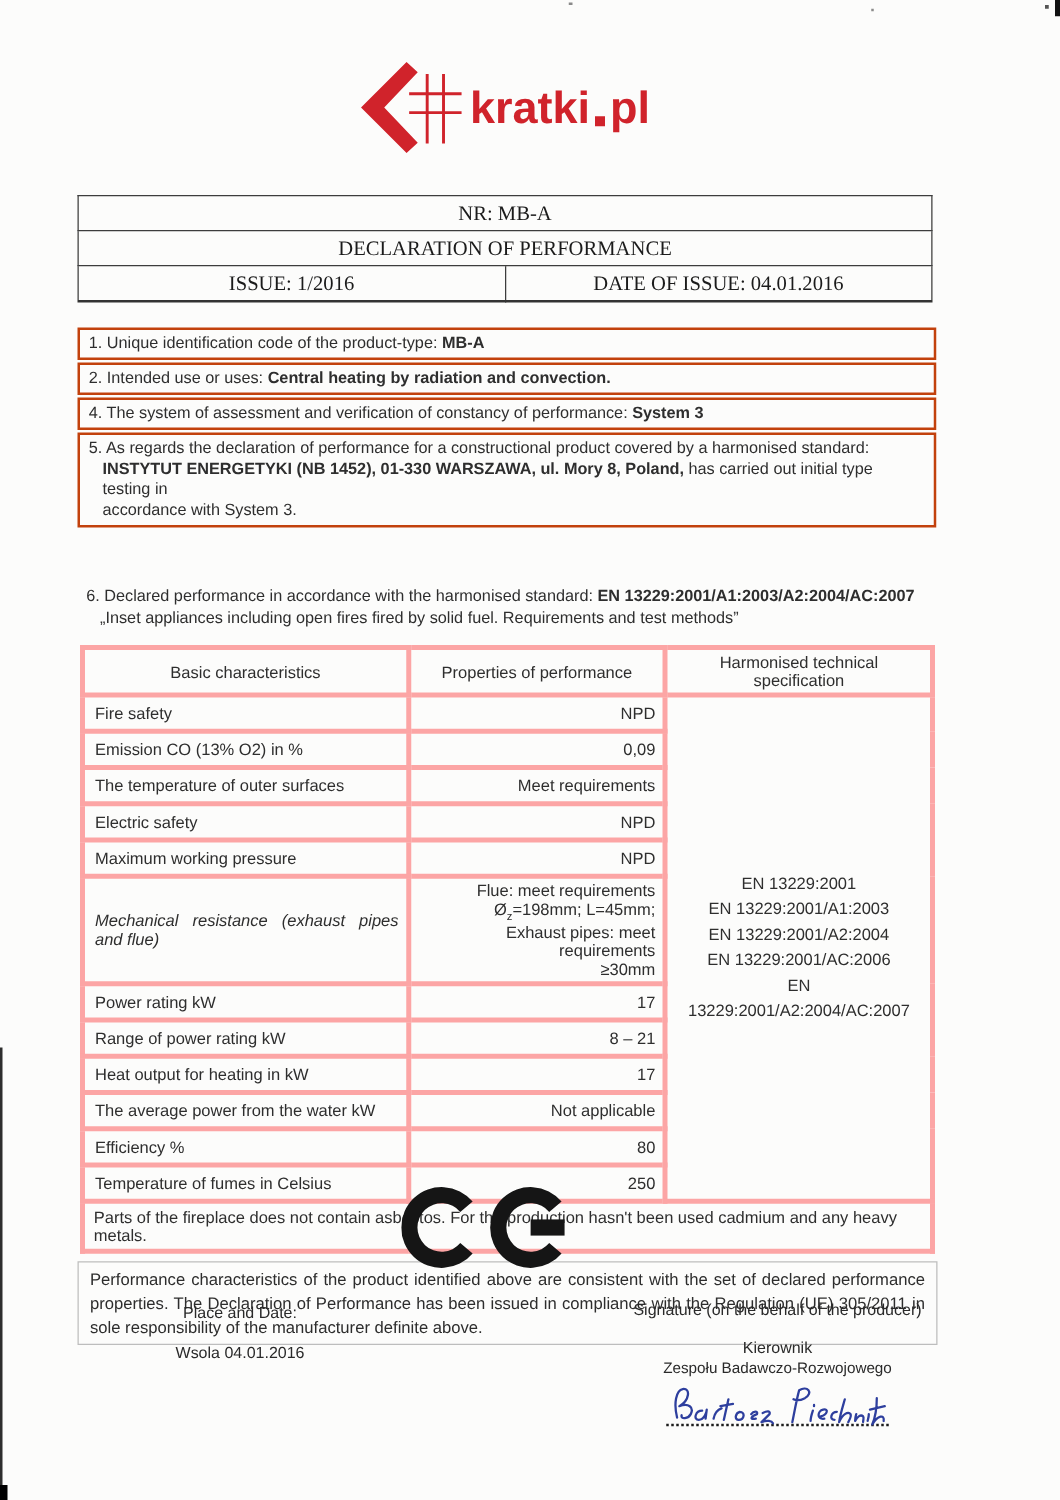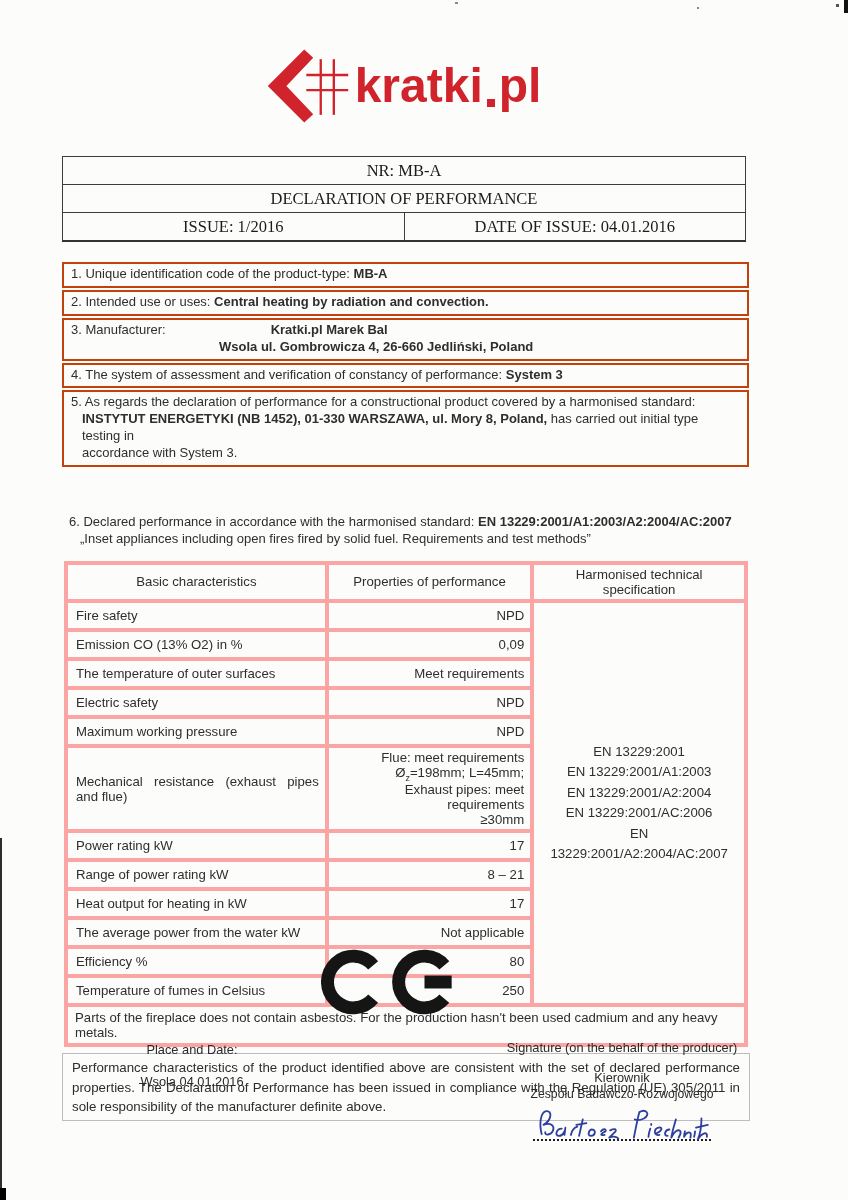--- a/index.html
+++ b/index.html
@@ -9,40 +9,40 @@
   .left-line{position:absolute;left:0;top:838px;width:2px;height:352px;background:#2e2e2e;}
   .corner-blob{position:absolute;left:0;top:1188px;width:6px;height:12px;background:#000;}
   .topright-mark{position:absolute;right:0;top:0;width:4px;height:13px;background:#111;}
   .speck{position:absolute;background:#8a8a8a;}
   .s1{left:455px;top:2px;width:3px;height:2px;}
   .s2{left:697px;top:7px;width:2px;height:2px;}
   .s3{left:836px;top:4px;width:3px;height:3px;background:#555;}
   
   .logo{display:flex;align-items:center;justify-content:center;padding-top:42px;height:88px;padding-right:44px;gap:4px;}
   .logo-mark{width:88px;height:86px;}
-  .logo-text{font-size:48px;font-weight:bold;color:var(--logo-color);line-height:1;display:flex;align-items:flex-end;letter-spacing:0;}
+  .logo-text{font-size:36px;font-weight:bold;color:var(--logo-color);line-height:1;display:flex;align-items:flex-end;letter-spacing:0;}
   .logo-dot{width:8px;height:8px;background:var(--logo-color);display:inline-block;margin:0 4px 3px 4px;}
   
   .header-table{margin:26px 0 0 62px;width:684px;border-collapse:collapse;
         font-family:"Liberation Serif", serif;font-size:16.5px;color:#1b1b1b;text-align:center;}
   .header-table td{border:1px solid #3d3d3d;height:25px;padding:1px 4px;}
   .header-table{border-bottom:2px solid #333;}
   
   .items{margin:20px 0 0 62px;width:687px;font-size:13px;color:#2e2e2e;}
   .item-box{border:2px solid #c2410c;padding:2px 7px 3px;margin-bottom:2px;line-height:1.3;}
   .item-box.noborder{border:none;padding:3px 7px 3px;margin-top:44px;}
   .ind{padding-left:11px;}
   .mfr-name{margin-left:105px;}
   .mfr-addr{padding-left:148px;}
   
   .perf-table{margin:10px 0 0 64px;border-collapse:collapse;width:684px;font-size:13.2px;color:#2e2e2e;}
   .perf-table th,.perf-table td{border:4px solid #fca5a5;padding:2px 6px;}
   .perf-table th{font-weight:normal;text-align:center;height:24px;}
   .perf-table td.lbl{text-align:left;padding-left:8px;height:21px;}
-  .perf-table td.lbl.justify{text-align:justify;}
+  .perf-table td.lbl.justify{text-align:justify;font-style:italic;}
   .perf-table td.val{text-align:right;}
   .perf-table td.spec{text-align:center;vertical-align:middle;line-height:1.55;}
   .perf-table td.note{text-align:left;padding:3px 7px;}
   sub{font-size:9px;}
   
   .statement{margin:6px 0 0 62px;width:668px;border:1px solid #bdbdbd;padding:4px 9px;
         text-align:justify;font-size:13.3px;line-height:1.45;color:#2d2d2d;}
   
   .ce-wrap{position:absolute;top:938px;left:0;width:100%;display:flex;justify-content:center;padding-right:54px;box-sizing:border-box;}
   .ce-svg{width:152px;height:88px;}
@@ -99,24 +99,20 @@
     </tr>
   </tbody>
     </table>
 
   <div class="items" id="items">
       <div class="item-box">
         <div><span>1. Unique identification code of the product-type: </span><b>MB-A</b></div>
       </div>
       <div class="item-box">
         <div><span>2. Intended use or uses: </span><b>Central heating by radiation and convection.</b></div>
-      </div>
-      <div class="item-box">
-        <div><span>3. Manufacturer:</span><b class="mfr-name">Kratki.pl Marek Bal</b></div>
-        <div class="mfr-addr"><b>Wsola ul. Gombrowicza 4, 26-660 Jedliński, Poland</b></div>
       </div>
       <div class="item-box">
         <div><span>4. The system of assessment and verification of constancy of performance: </span><b>System 3</b></div>
       </div>
       <div class="item-box">
         <div><span>5. As regards the declaration of performance for a constructional product covered by a harmonised standard:</span></div>
         <div class="ind"><b>INSTYTUT ENERGETYKI (NB 1452), 01-330 WARSZAWA, ul. Mory 8, Poland,</b><span> has carried out initial type testing in</span></div>
         <div class="ind"><span>accordance with System 3.</span></div>
       </div>
       <div class="item-box noborder">

